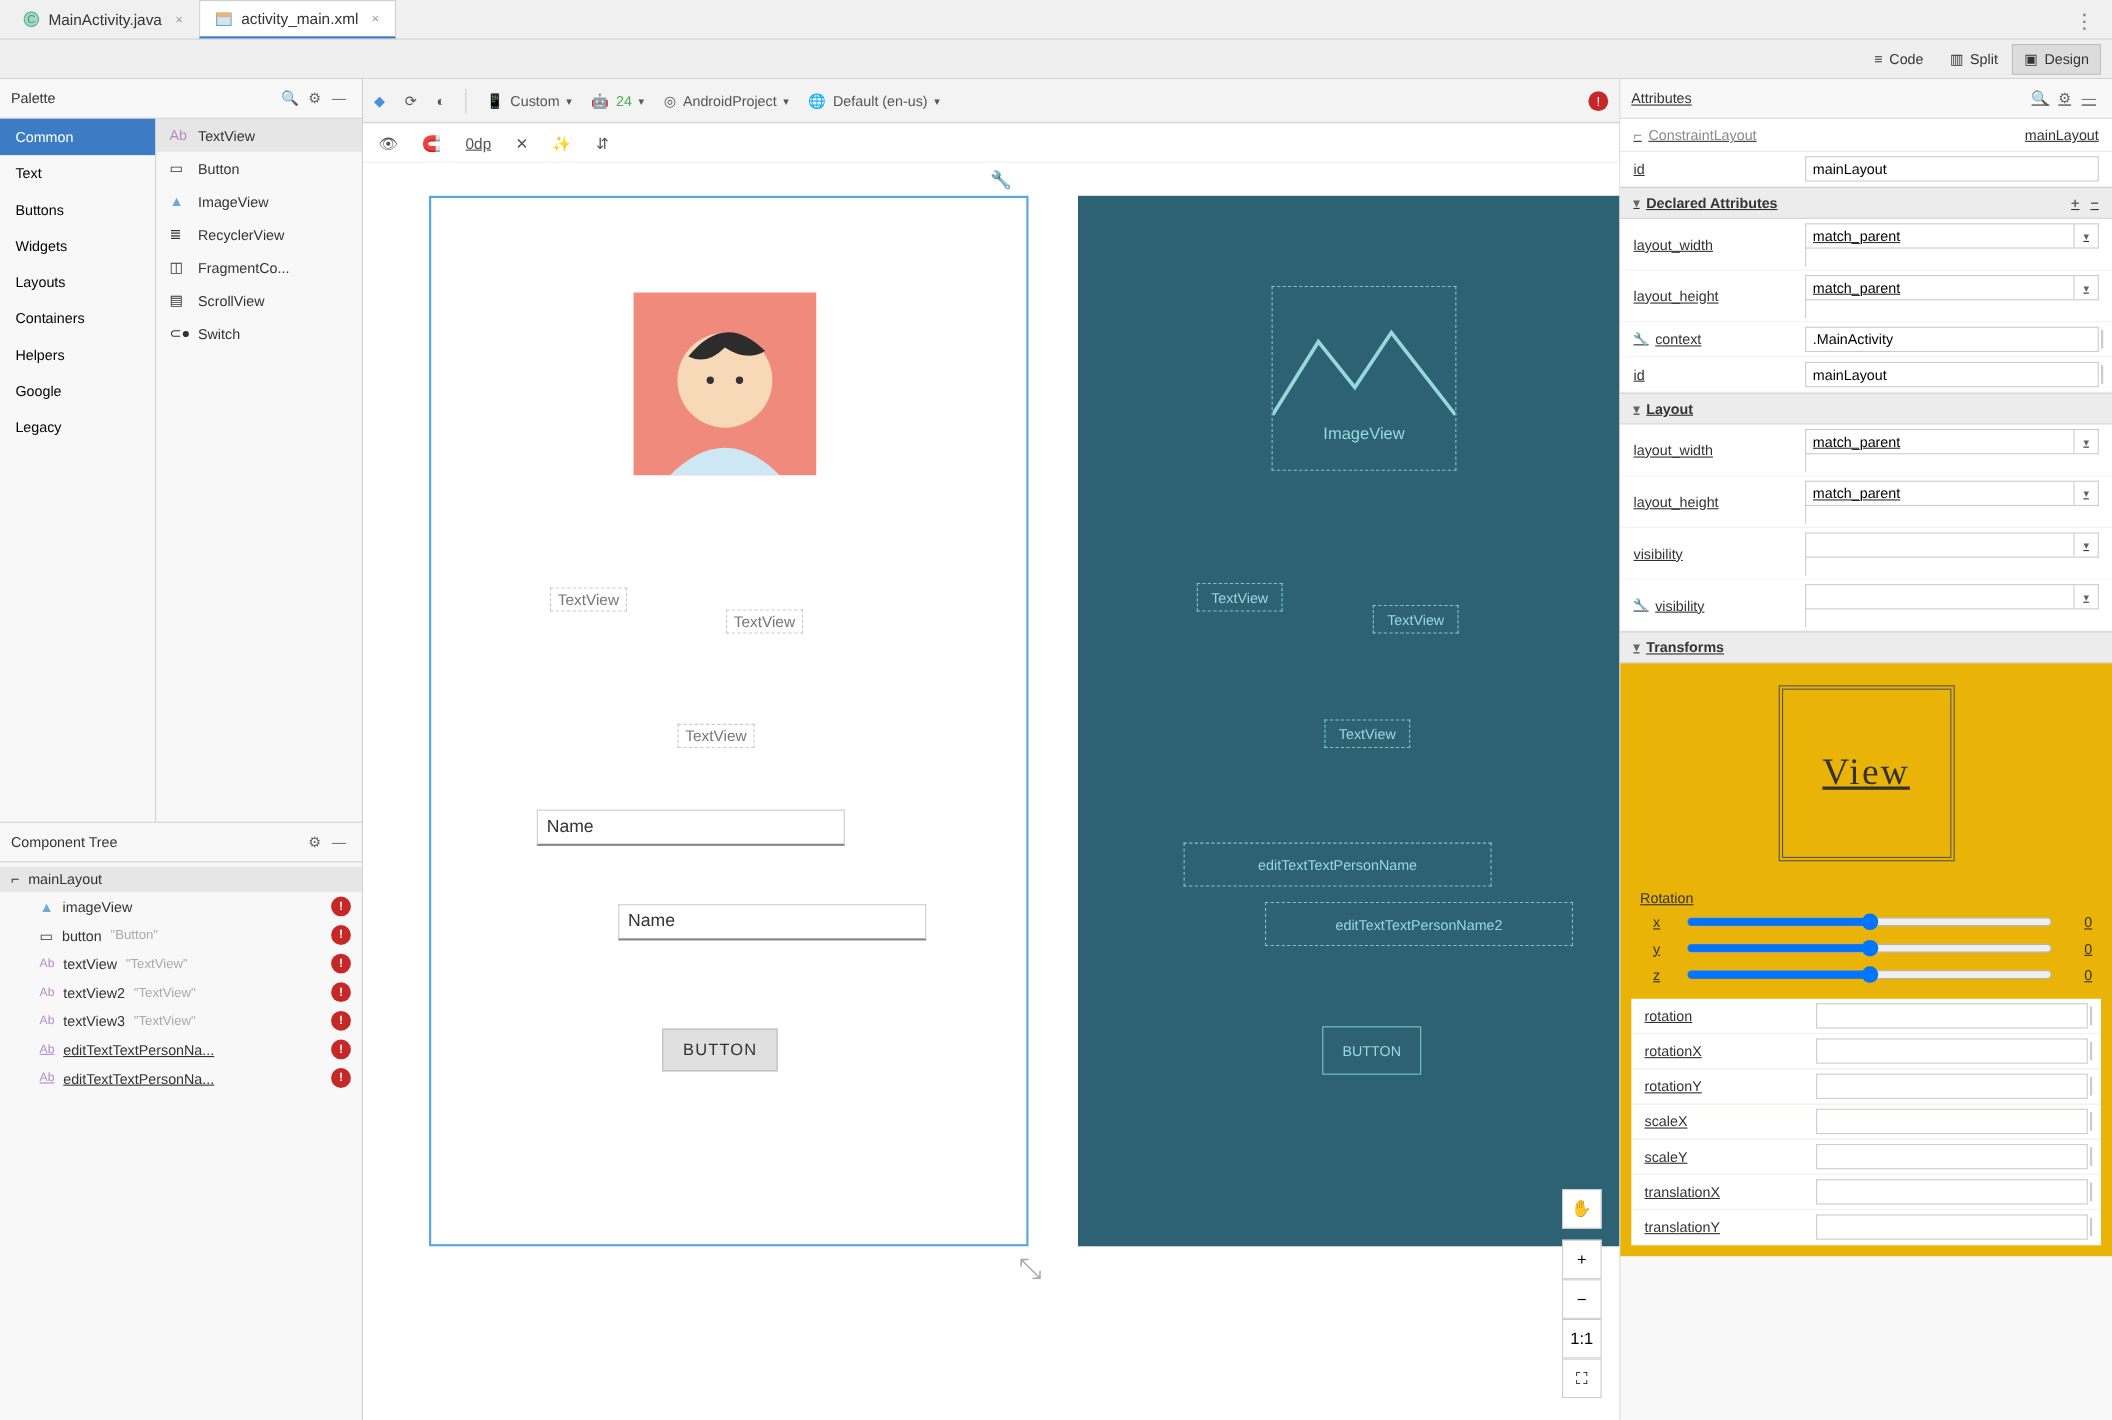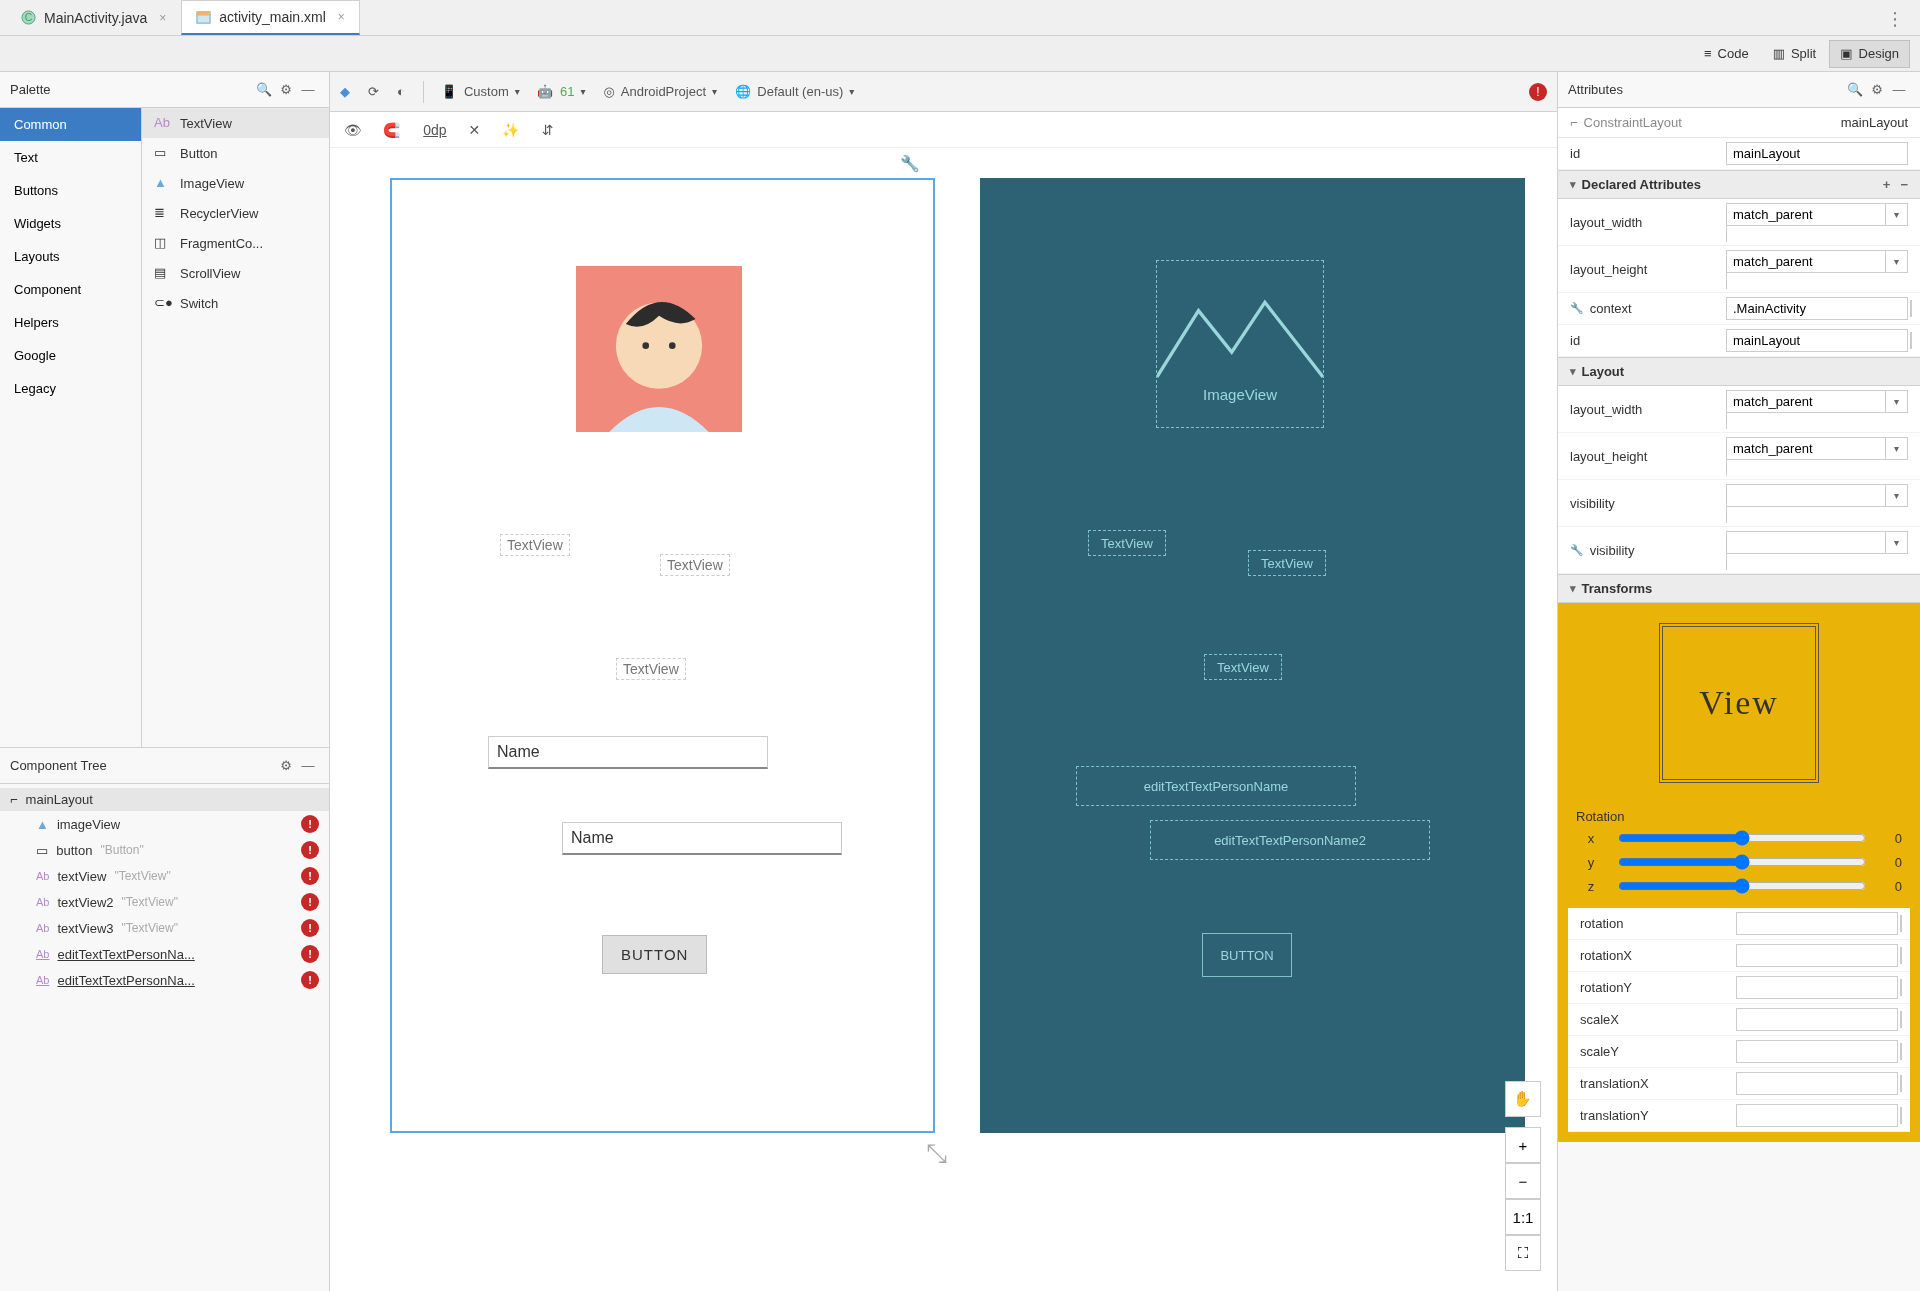--- a/index.html
+++ b/index.html
@@ -15,21 +15,21 @@
 
 
 .viewmode-bar { height: 36px; background: #efefef; border-bottom: 1px solid #d0d0d0; display: flex; justify-content: flex-end; align-items: center; padding-right: 10px; gap: 2px; }
 .viewmode { height: 28px; display: flex; align-items: center; gap: 6px; padding: 0 10px; border: 1px solid transparent; cursor: pointer; font-size: 13px; }
 .viewmode.active { background: #dcdcdc; border: 1px solid #c0c0c0; }
 
 
 .main { display: flex; height: calc(1291px - 36px - 36px); justify-content: flex-end; }
 .left-col { width: 330px; display: flex; flex-direction: column; border-right: 1px solid #d0d0d0; background: #f8f8f8; }
 .center-col { flex: 1; display: flex; flex-direction: column; background: #fff; position: relative; }
-.right-col { width: 363px; border-left: 1px solid #d0d0d0; background: #f8f8f8; display: flex; flex-direction: column; }
+.right-col { width: 448px; border-left: 1px solid #d0d0d0; background: #f8f8f8; display: flex; flex-direction: column; text-decoration: underline; }
 
 
 .panel-header { height: 36px; display: flex; align-items: center; padding: 0 10px; border-bottom: 1px solid #d0d0d0; font-size: 13px; }
 .panel-header .title { flex: 1; }
 .panel-header .ico-btn { width: 22px; text-align: center; color: #666; cursor: pointer; }
 .palette-body { flex: 0 0 640px; display: flex; border-bottom: 1px solid #d0d0d0; }
 .palette-cats { width: 142px; border-right: 1px solid #d0d0d0; }
 .palette-cat { padding: 9px 14px; cursor: pointer; font-size: 13px; color: #000000; }
 .palette-cat.active { background: #3b7cc4; color: #fff; }
 .palette-items { flex: 1; }
@@ -150,21 +150,21 @@
       <span class="ico-btn">⚙</span>
       <span class="ico-btn">—</span>
     </div>
     <div class="palette-body">
       <div class="palette-cats">
         <div class="palette-cat active">Common</div>
         <div class="palette-cat">Text</div>
         <div class="palette-cat">Buttons</div>
         <div class="palette-cat">Widgets</div>
         <div class="palette-cat">Layouts</div>
-        <div class="palette-cat">Component</div>
+        <div class="palette-cat">Containers</div>
         <div class="palette-cat">Helpers</div>
         <div class="palette-cat">Google</div>
         <div class="palette-cat">Legacy</div>
       </div>
       <div class="palette-items">
         <div class="palette-item sel">
             <span class="pi-ico" style="color:#b48ac9">Ab</span>
             <span>TextView</span>
           </div>
         <div class="palette-item">
@@ -259,21 +259,21 @@
       <span class="tbtn">⟳</span>
       <span class="tbtn">◐</span>
       <span class="sep"></span>
       <span class="tbtn">
           <span>📱</span>
           <span>Custom</span>
           <span style="font-size:10px">▾</span>
         </span>
       <span class="tbtn">
           <span class="green">🤖</span>
-          <span class="green">61</span>
+          <span class="green">24</span>
           <span style="font-size:10px">▾</span>
         </span>
       <span class="tbtn">
           <span>◎</span>
           <span>AndroidProject</span>
           <span style="font-size:10px">▾</span>
         </span>
       <span class="tbtn">
           <span>🌐</span>
           <span>Default (en-us)</span>

